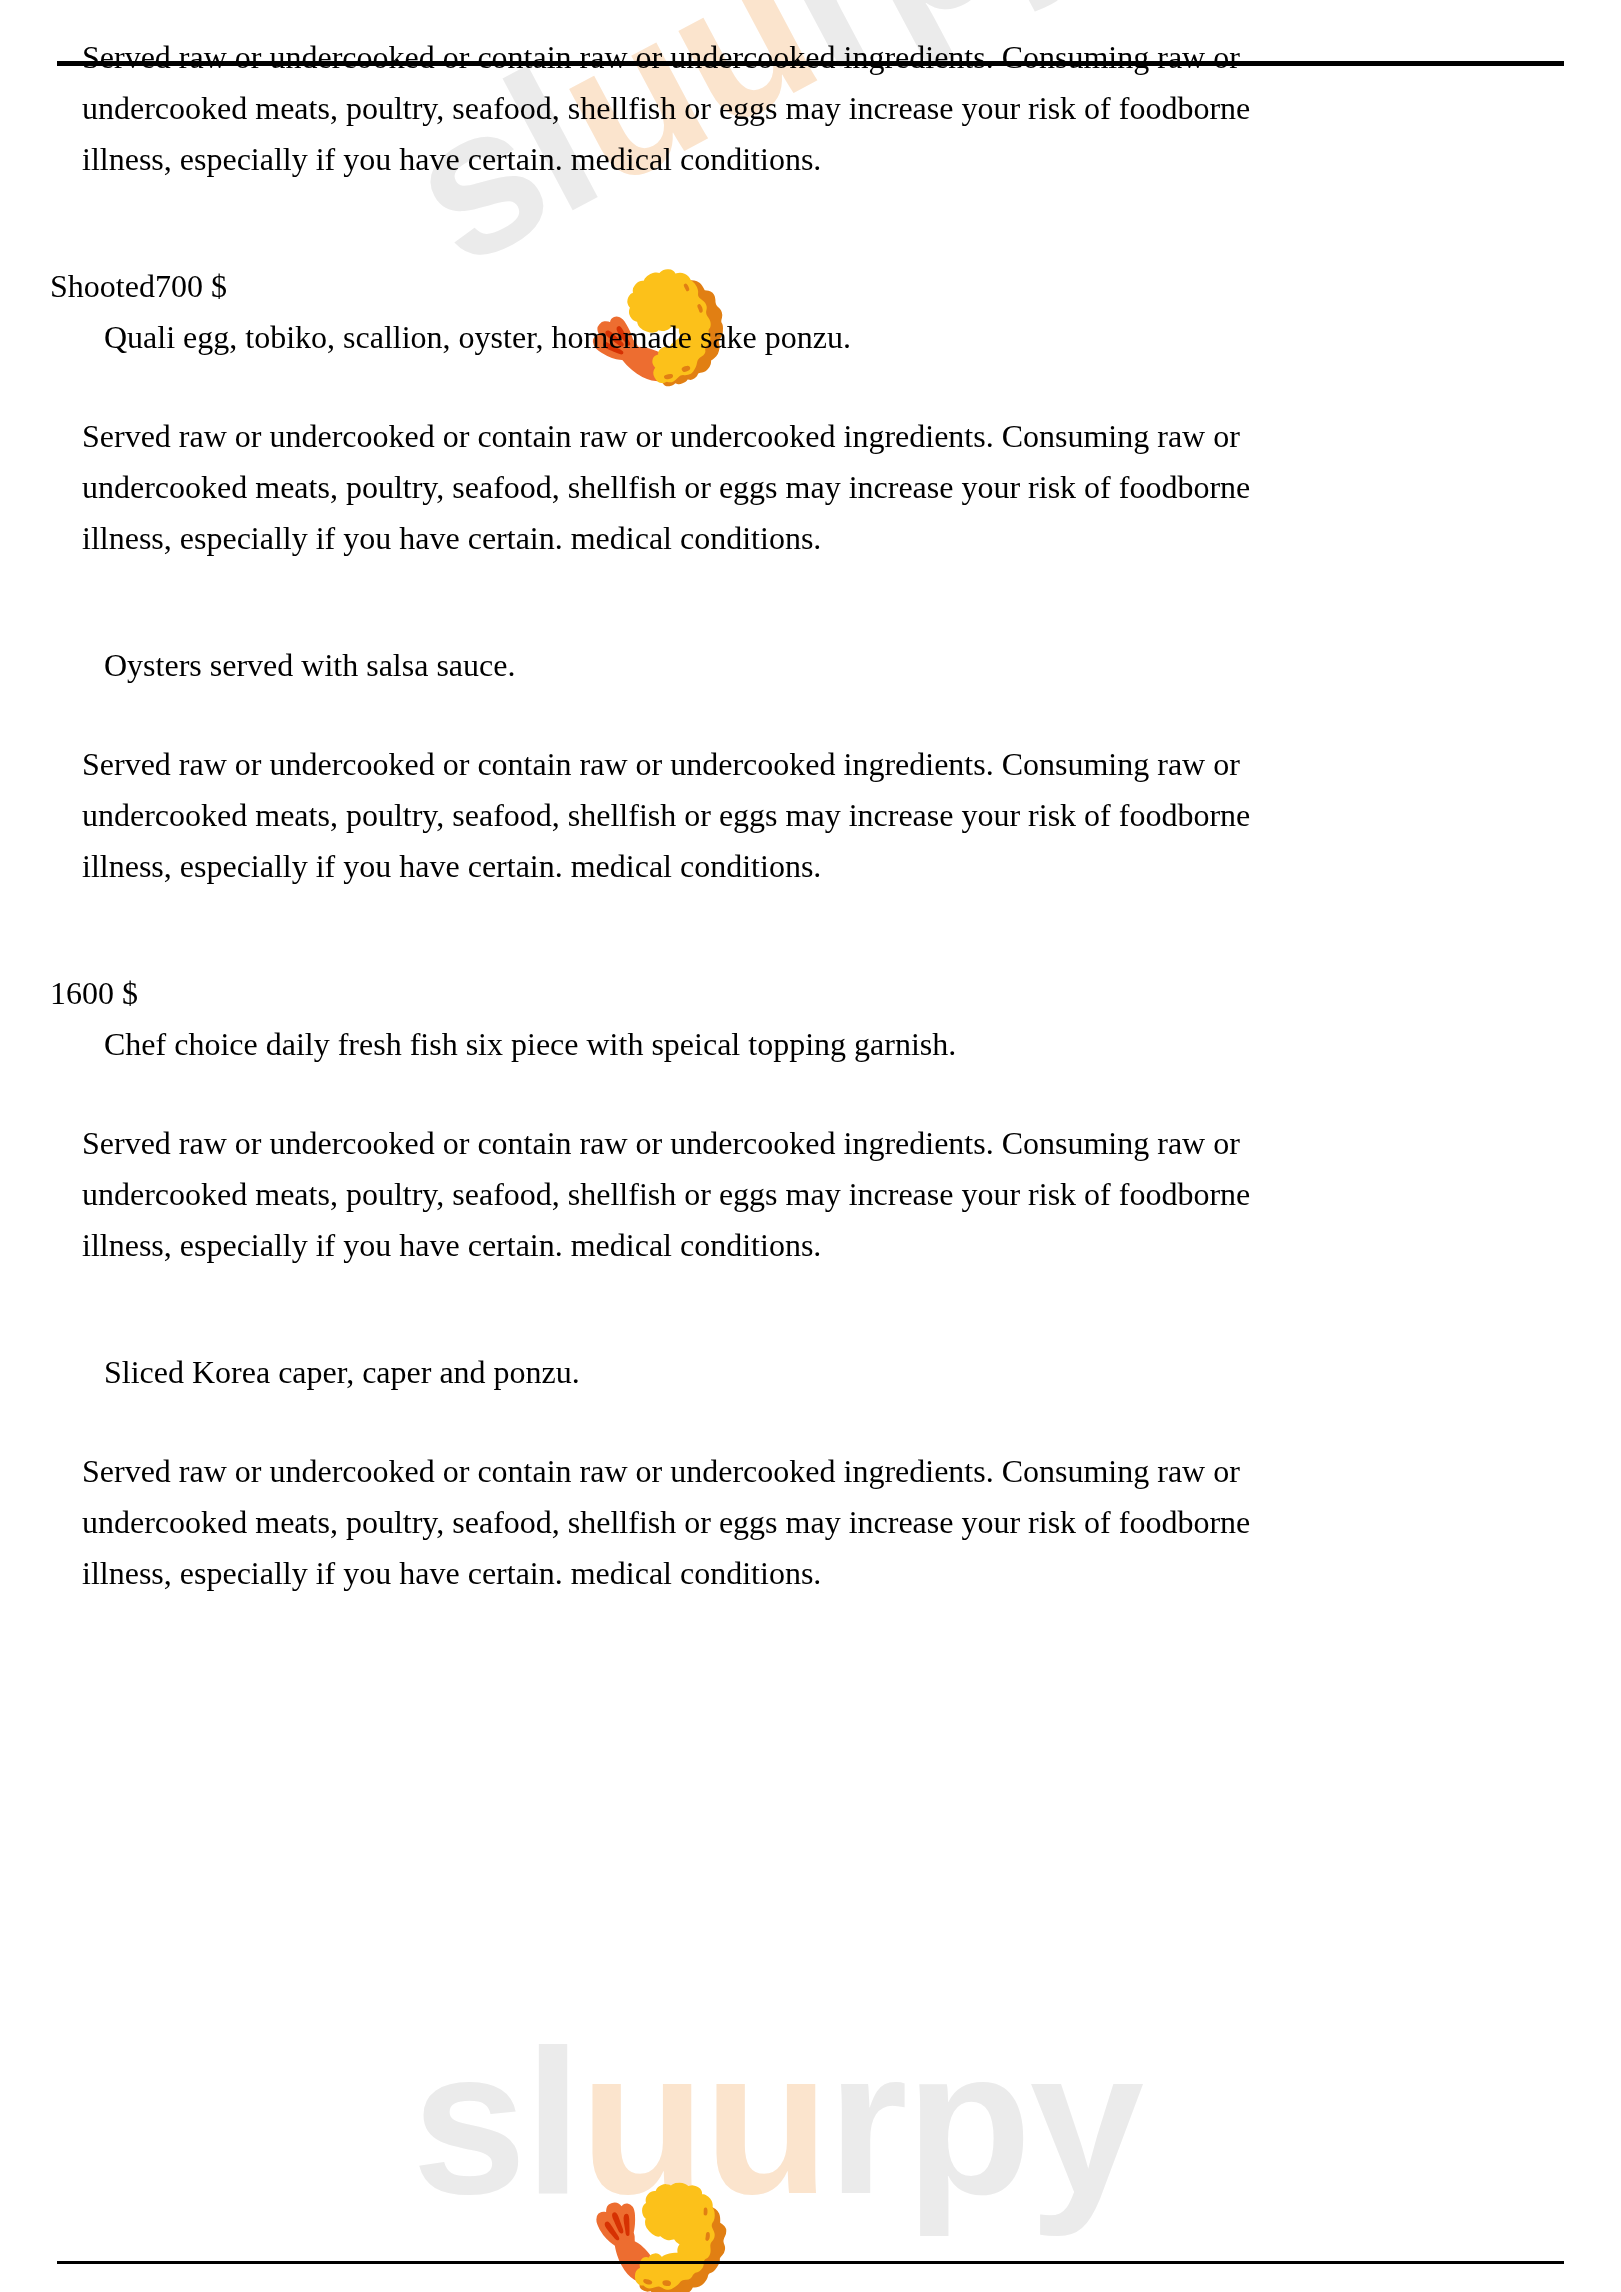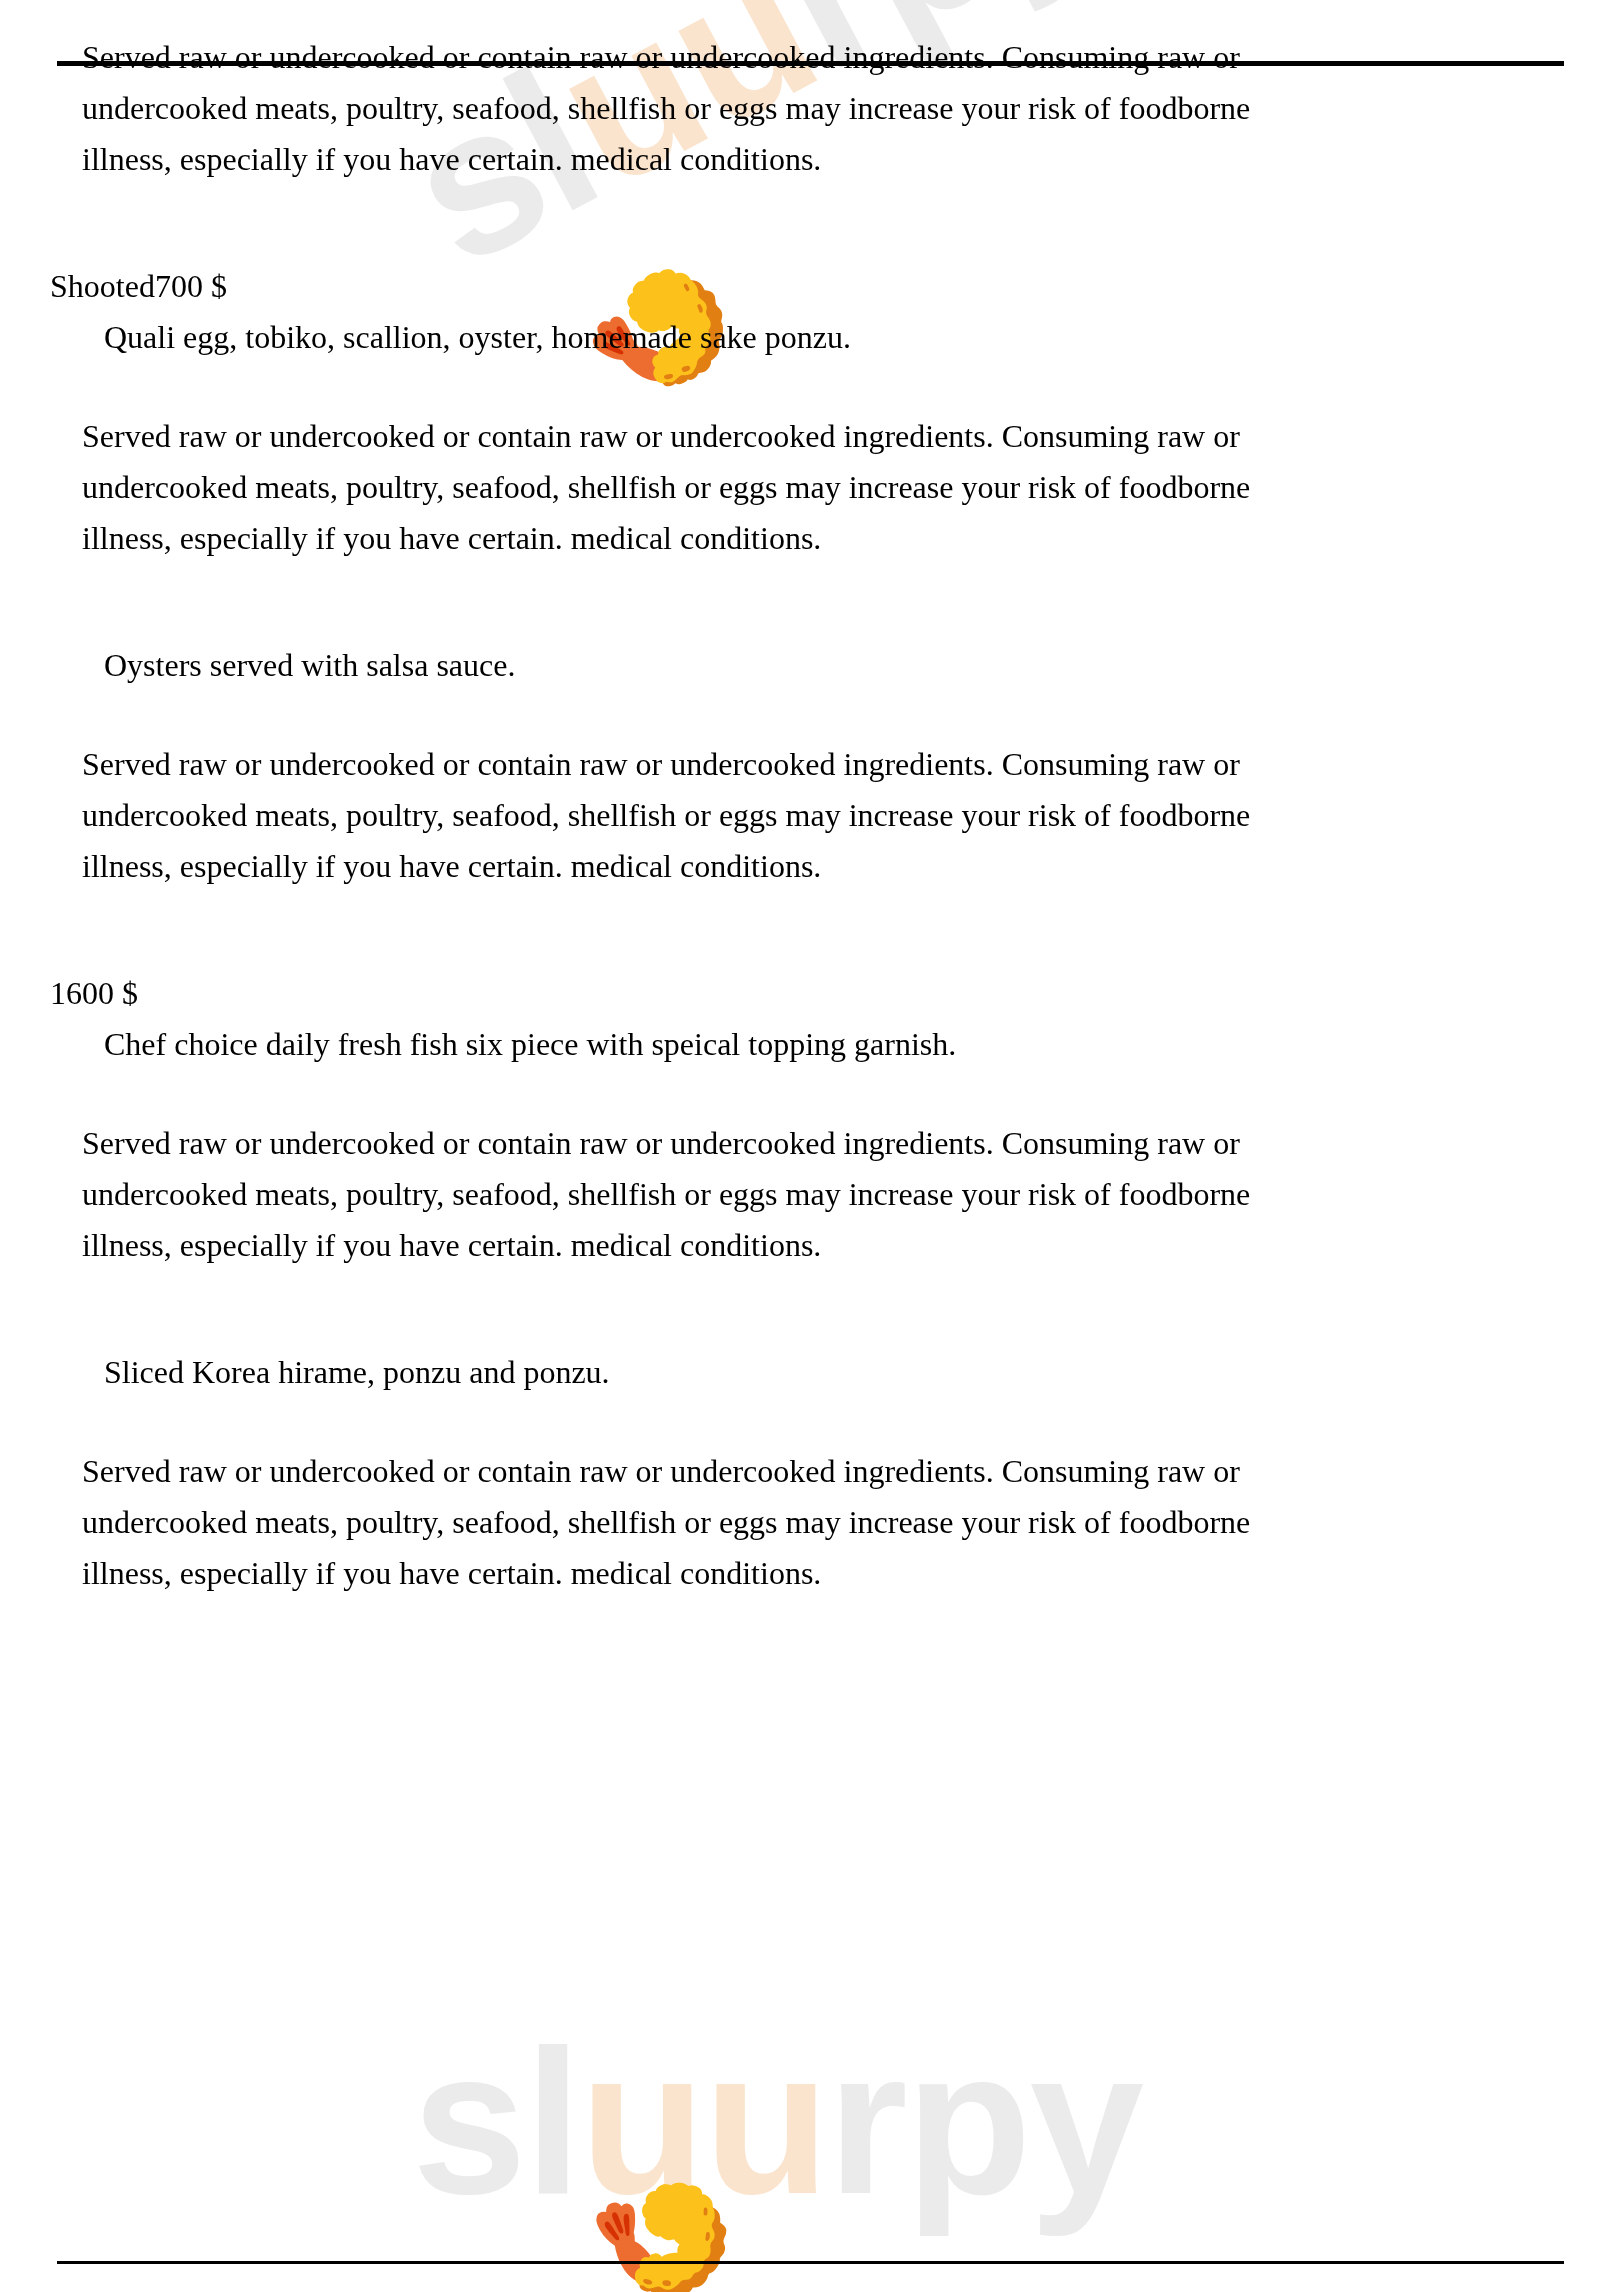--- a/index.html
+++ b/index.html
@@ -166,19 +166,19 @@
     <div class="row">
       <span class="dish-price">1600 $</span>
     </div>
     <div class="dish-desc">Chef choice daily fresh fish six piece with speical topping garnish.</div>
     <div class="sp-after-desc"></div>
     <div class="disclaimer">Served raw or undercooked or contain raw or undercooked ingredients. Consuming raw or undercooked meats, poultry, seafood, shellfish or eggs may increase your risk of foodborne illness, especially if you have certain. medical conditions.</div>
   </div>
   <div class="sp-after-disclaimer"></div>
 
   <div class="block">
-    <div class="dish-desc">Sliced Korea hirame, ponzu and ponzu.</div>
+    <div class="dish-desc">Sliced Korea caper, caper and ponzu.</div>
     <div class="sp-after-desc"></div>
     <div class="disclaimer">Served raw or undercooked or contain raw or undercooked ingredients. Consuming raw or undercooked meats, poultry, seafood, shellfish or eggs may increase your risk of foodborne illness, especially if you have certain. medical conditions.</div>
   </div>
 
 </div>
 
 
 </body></html>

